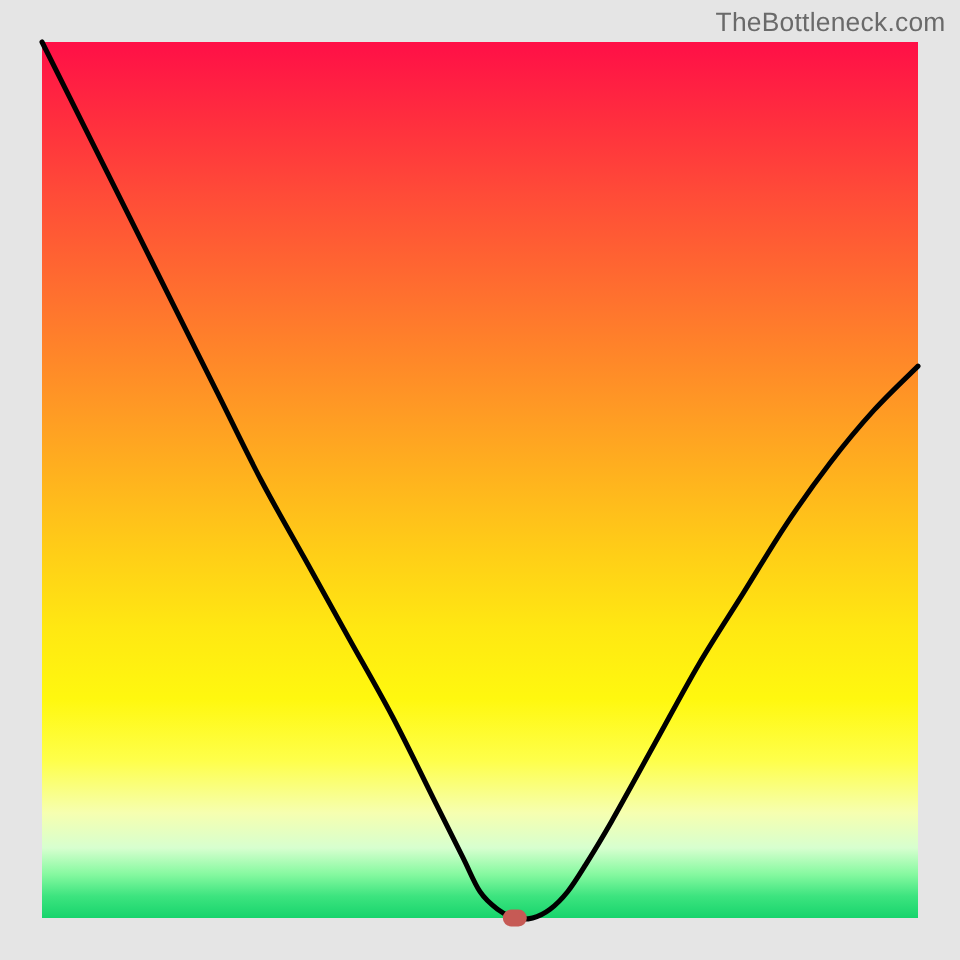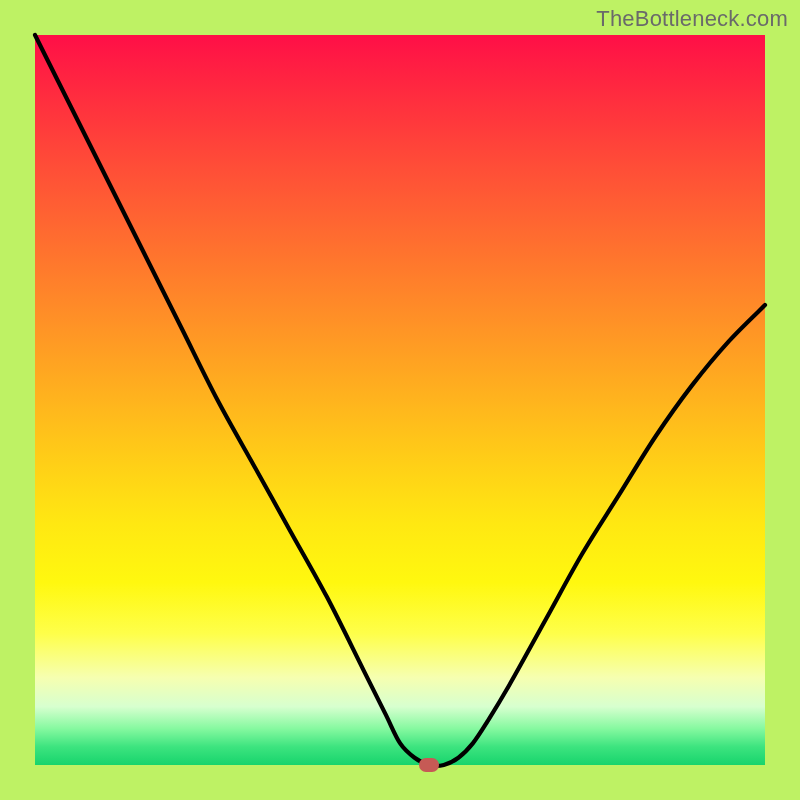--- a/index.html
+++ b/index.html
@@ -10,21 +10,21 @@
     background: #000000;
     overflow: hidden;
     font-family: Arial, Helvetica, sans-serif;
   }
   .frame {
     position: absolute;
     left: 0;
     top: 0;
     width: 800px;
     height: 800px;
-    background: #bef264;
+    background: #e5e5e5;
   }
   .plot-area {
     position: absolute;
     left: 35px;
     top: 35px;
     width: 730px;
     height: 730px;
     
     background: linear-gradient(to bottom,
       #ff0f47 0%,

